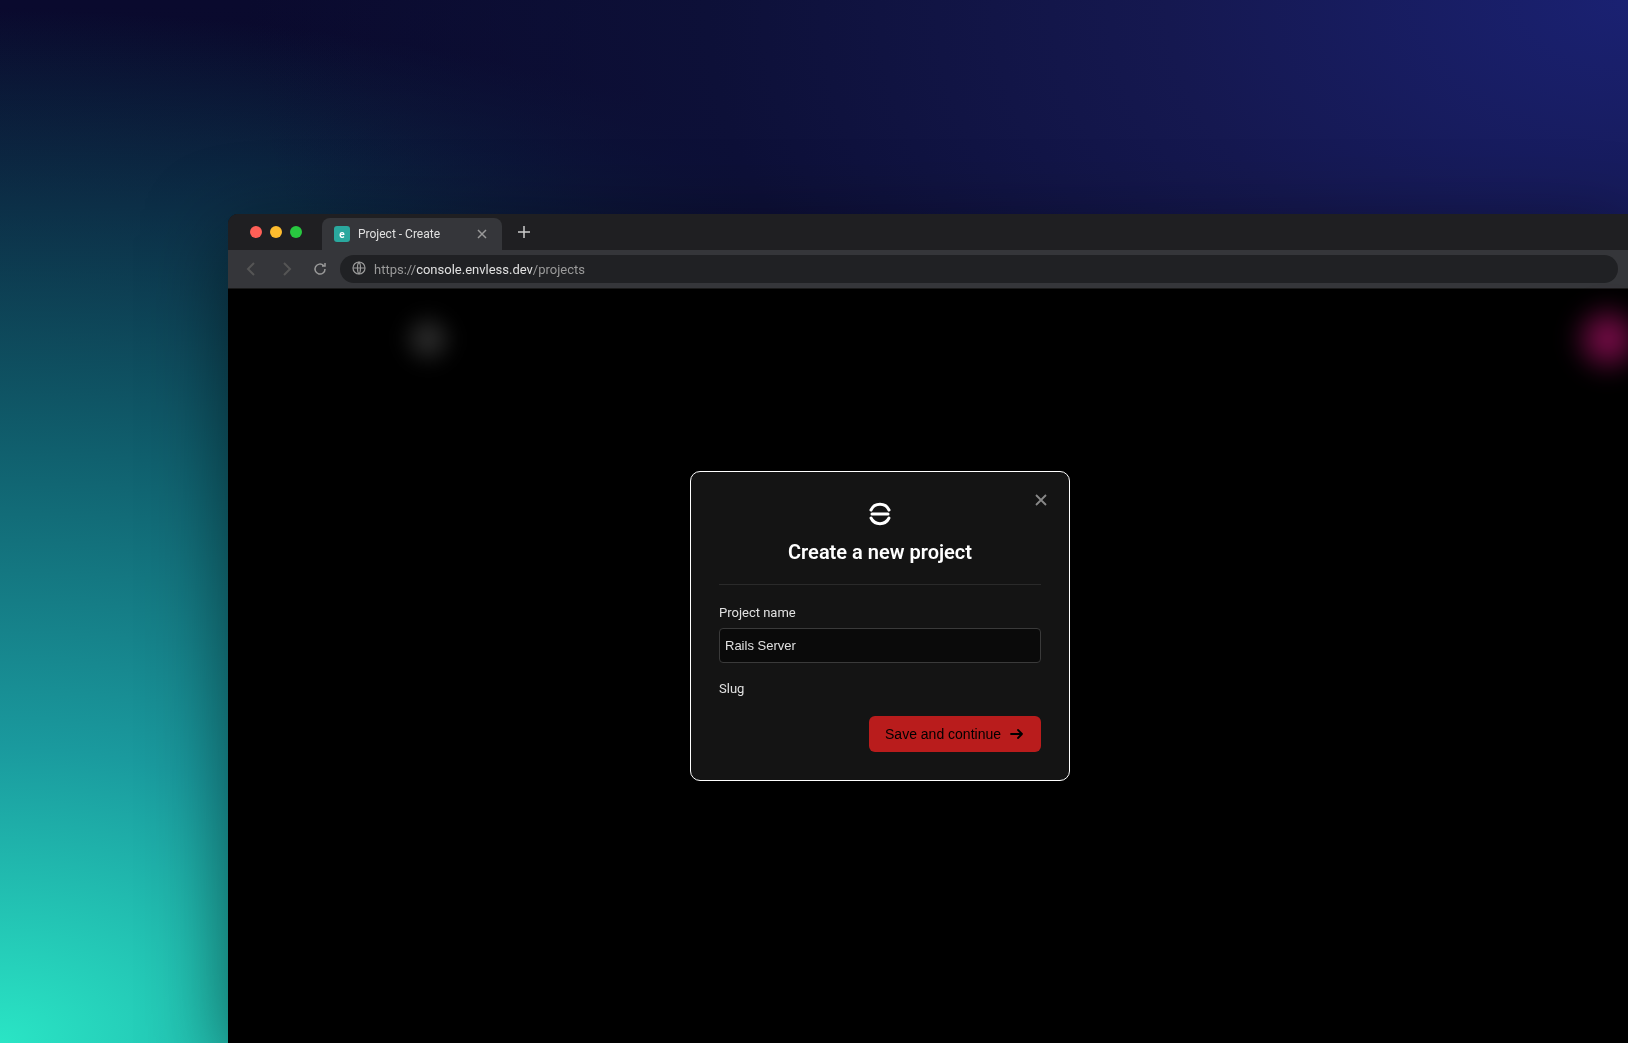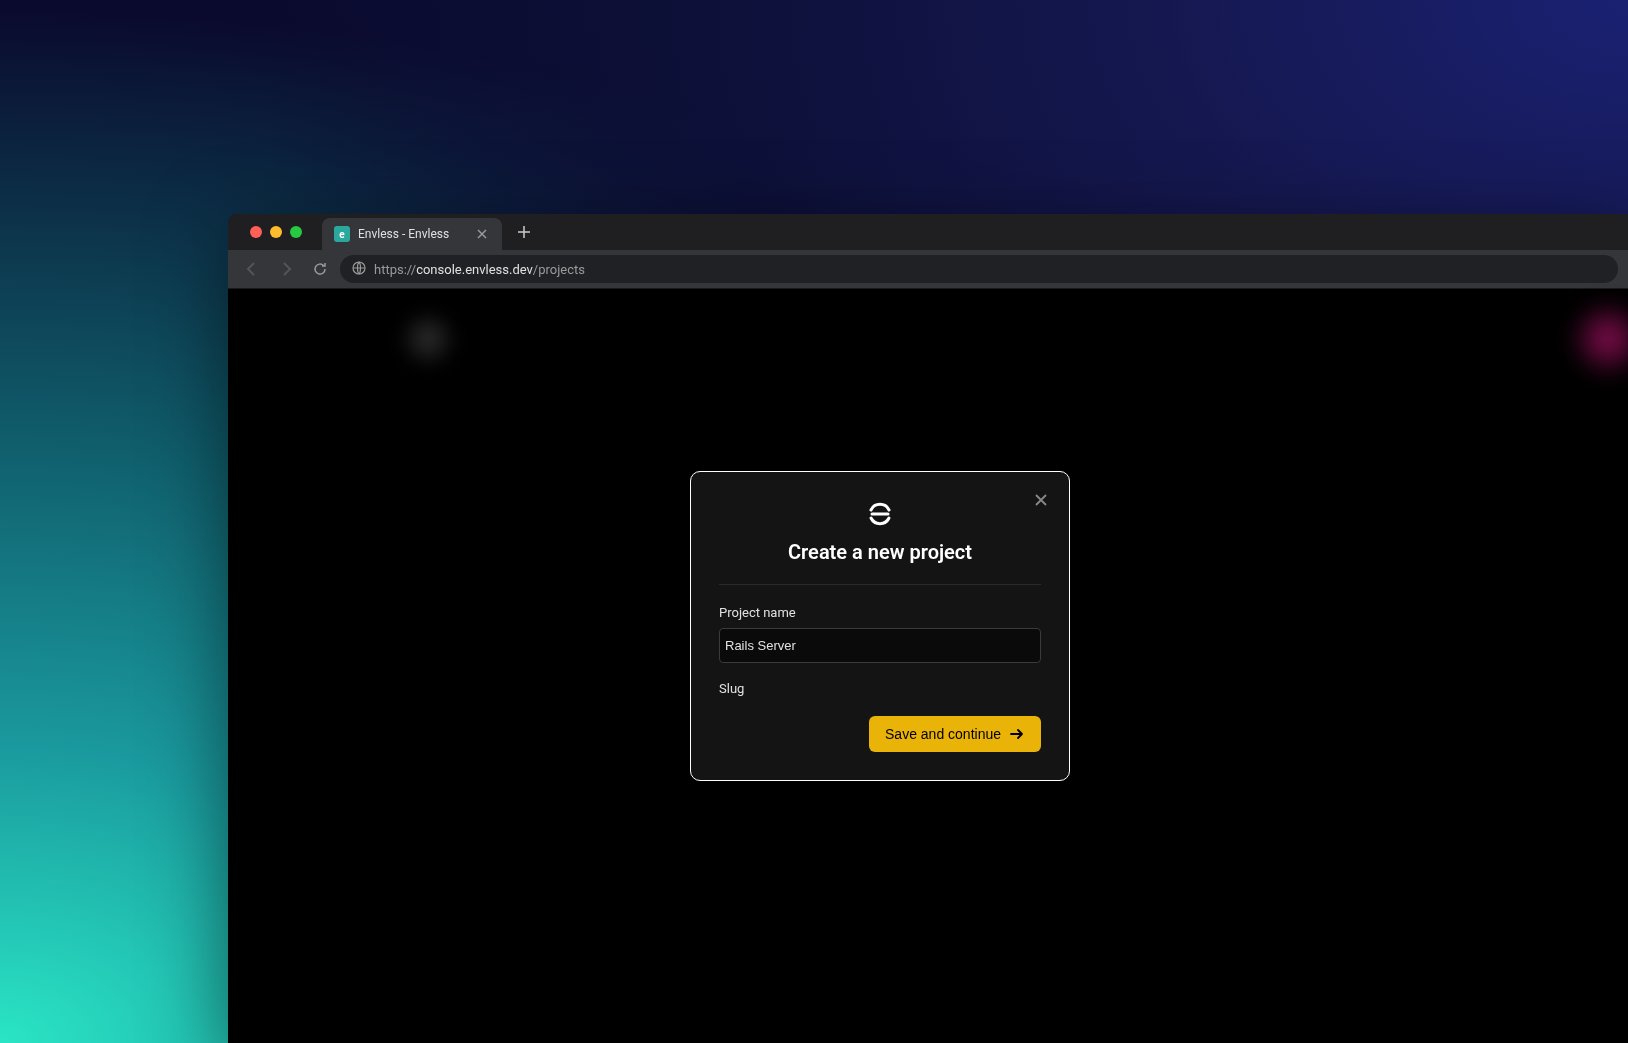--- a/index.html
+++ b/index.html
@@ -254,21 +254,21 @@
       outline: none;
     }
     
     .modal-actions {
       display: flex;
       justify-content: flex-end;
       margin-top: 20px;
     }
     
     .btn-primary {
-      background: #eab308;
+      background: #b91c1c;
       color: #000;
       border: none;
       border-radius: 6px;
       padding: 10px 16px;
       font-size: 14px;
       font-weight: 500;
       cursor: pointer;
       display: flex;
       align-items: flex-start;
       gap: 8px;
@@ -285,21 +285,21 @@
 <div class="browser-window">
   <div class="browser-chrome">
     <div class="tab-bar">
       <div class="traffic-lights">
         <div class="traffic-light tl-red"></div>
         <div class="traffic-light tl-yellow"></div>
         <div class="traffic-light tl-green"></div>
       </div>
       <div class="tab">
         <div class="tab-favicon">e</div>
-        <div class="tab-title">Envless - Envless</div>
+        <div class="tab-title">Project - Create</div>
         <div class="tab-close">
           <svg width="10" height="10" viewBox="0 0 10 10">
             <path d="M1 1 L9 9 M9 1 L1 9" stroke="currentColor" stroke-width="1.5" fill="none"></path>
           </svg>
         </div>
       </div>
       <div class="new-tab">
         <svg width="14" height="14" viewBox="0 0 14 14">
           <path d="M7 1 L7 13 M1 7 L13 7" stroke="currentColor" stroke-width="1.5" fill="none"></path>
         </svg>

